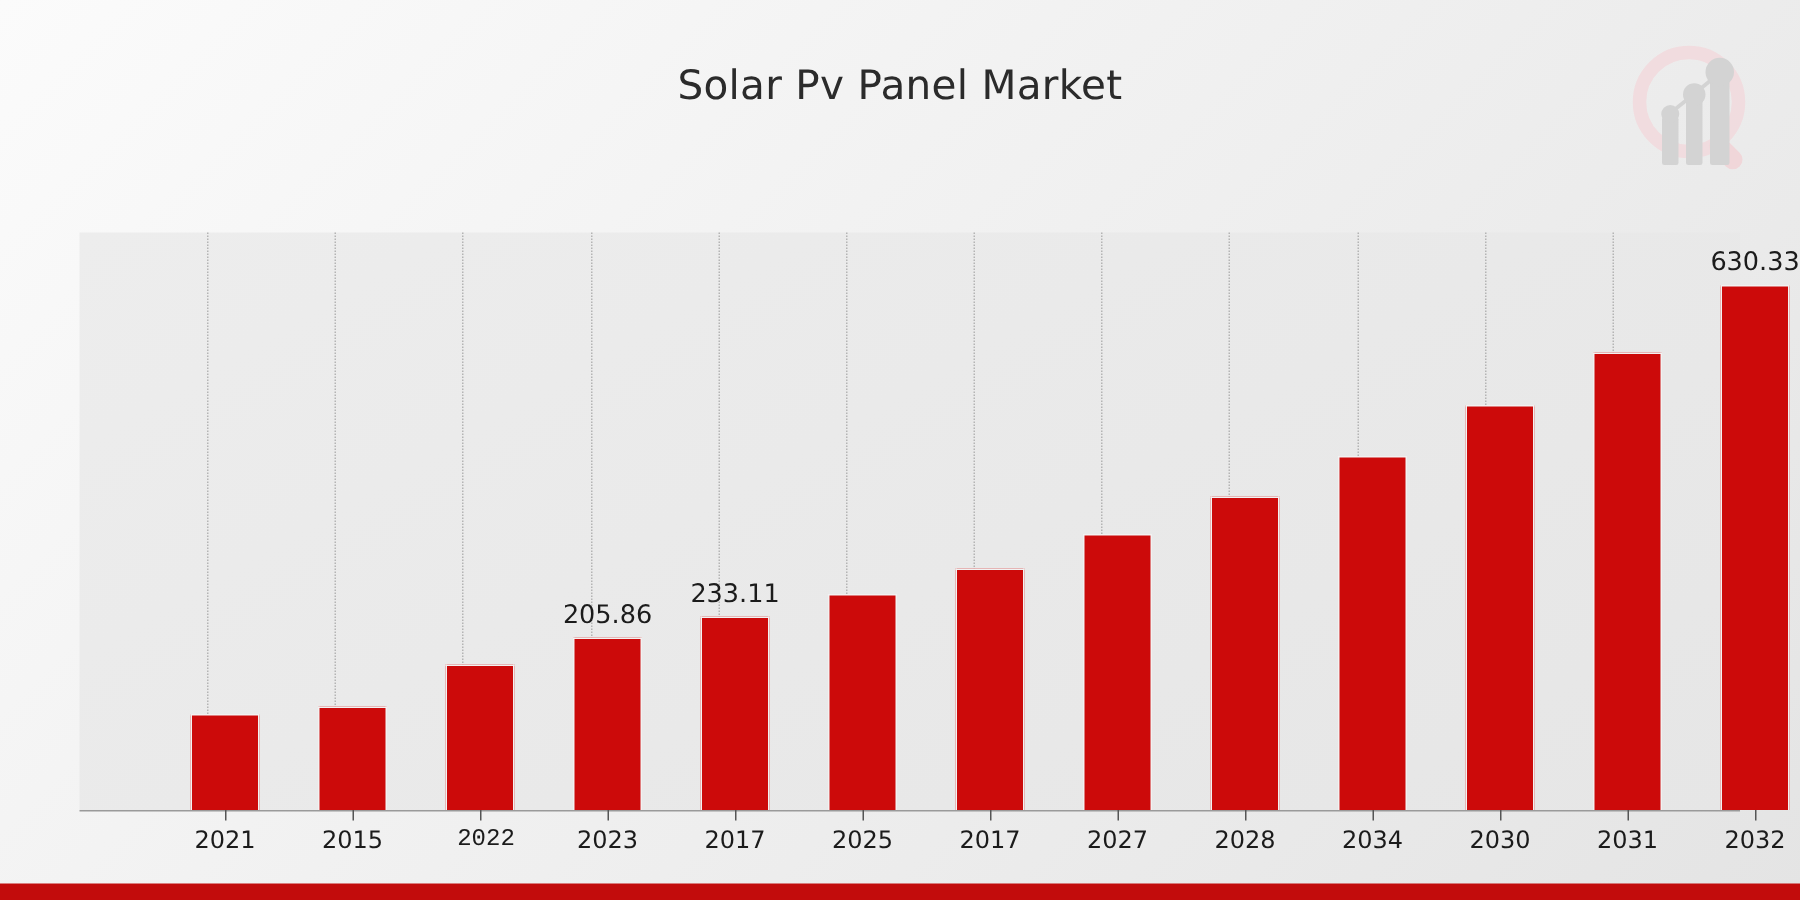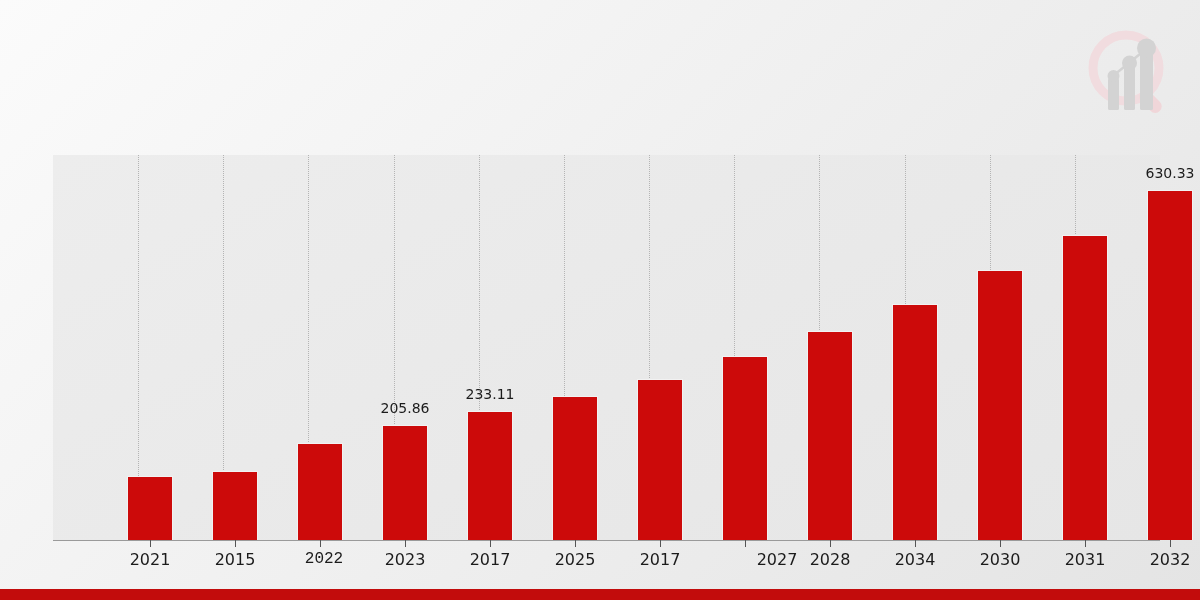--- a/index.html
+++ b/index.html
@@ -96,21 +96,21 @@
   .bar {
     position: absolute;
     bottom: 0;
     background: #cc0a0a;
     border: 1px solid #f2f2f2;
     border-bottom: none;
   }
 
   .bar-label {
     position: absolute;
-    font-size: 14px;
+    font-size: 17px;
     color: #1b1b1b;
     text-align: center;
     white-space: nowrap;
     transform: translateX(-50%);
   }
 
   
   #x-axis-line {
     position: absolute;
     left: 53px;
@@ -146,20 +146,21 @@
     width: 1200px;
     height: 11px;
     background: #c20c0c;
   }
 </style>
 </head>
 <body>
 
 <div id="page">
 
+  <div id="chart-title">Solar Pv Panel Market</div>
 
   <div id="brand-logo">
     <svg width="104" height="104" viewBox="0 0 104 104">
       <circle cx="48" cy="46" r="33" fill="none" stroke="#f2dadd" stroke-width="9"></circle>
       <rect x="68" y="66" width="26" height="13" rx="6.5" transform="rotate(45 68 66)" fill="#f2d3d6"></rect>
       <rect x="30" y="56" width="11" height="32" rx="1.5" fill="#cfcfcf"></rect>
       <rect x="46" y="44" width="11" height="44" rx="1.5" fill="#cfcfcf"></rect>
       <rect x="62" y="30" width="13" height="58" rx="1.5" fill="#cfcfcf"></rect>
       <line x1="36" y1="53" x2="51" y2="41" stroke="#cfcfcf" stroke-width="2.5"></line>
       <line x1="51" y1="41" x2="68" y2="27" stroke="#cfcfcf" stroke-width="2.5"></line>
@@ -216,21 +217,21 @@
       <div class="x-tick-label" style="left: 324px; font-family: Liberation Mono, monospace;">2022</div>
       <div class="x-tick" style="left: 405px;"></div>
       <div class="x-tick-label" style="left: 405px;">2023</div>
       <div class="x-tick" style="left: 490px;"></div>
       <div class="x-tick-label" style="left: 490px;">2017</div>
       <div class="x-tick" style="left: 575px;"></div>
       <div class="x-tick-label" style="left: 575px; text-align: right;">2025</div>
       <div class="x-tick" style="left: 660px;"></div>
       <div class="x-tick-label" style="left: 660px;">2017</div>
       <div class="x-tick" style="left: 745px;"></div>
-      <div class="x-tick-label" style="left: 745px; margin-left: 32px;">2027</div>
+      <div class="x-tick-label" style="left: 745px;">2027</div>
       <div class="x-tick" style="left: 830px;"></div>
       <div class="x-tick-label" style="left: 830px;">2028</div>
       <div class="x-tick" style="left: 915px;"></div>
       <div class="x-tick-label" style="left: 915px;">2034</div>
       <div class="x-tick" style="left: 1000px;"></div>
       <div class="x-tick-label" style="left: 1000px;">2030</div>
       <div class="x-tick" style="left: 1085px;"></div>
       <div class="x-tick-label" style="left: 1085px;">2031</div>
       <div class="x-tick" style="left: 1170px;"></div>
       <div class="x-tick-label" style="left: 1170px;">2032</div>

